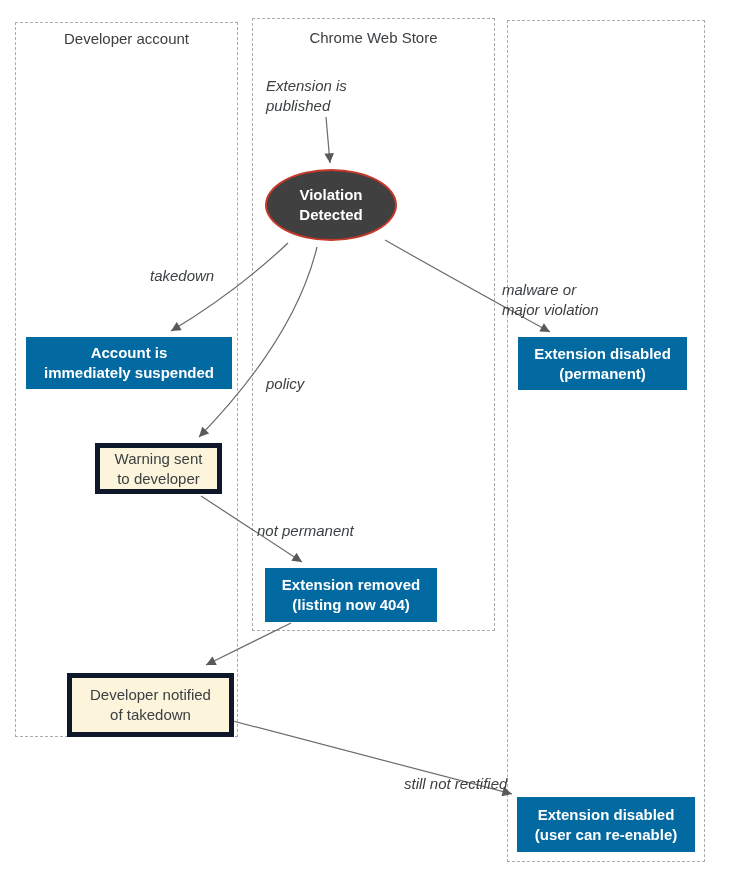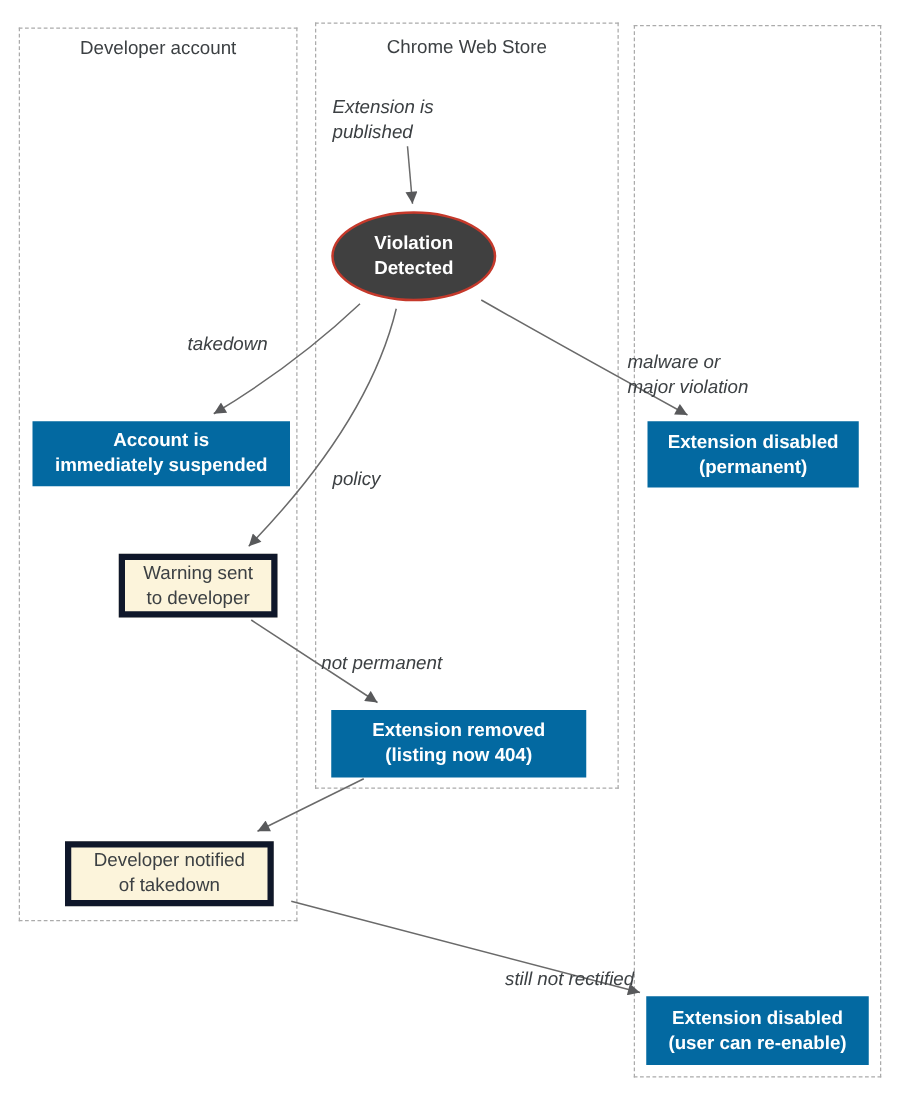--- a/index.html
+++ b/index.html
@@ -68,22 +68,22 @@
   .lane-cws    { left: 252px; top: 18px; width: 243px; height: 613px; }
   .lane-chrome { left: 507px; top: 20px; width: 198px; height: 842px; }
   .title-dev    { left: 15px;  top: 29px; width: 223px; }
   .title-cws    { left: 252px; top: 28px; width: 243px; }
   .title-chrome { left: 507px; top: 29px; width: 198px; }
   .pos-published { left: 266px; top: 76px;  width: 130px; }
   .pos-violation          { left: 265px; top: 169px; width: 132px; height: 72px; }
   .pos-suspended          { left: 26px;  top: 337px; width: 206px; height: 52px; }
   .pos-disabled-permanent { left: 518px; top: 337px; width: 169px; height: 53px; }
   .pos-warning            { left: 95px;  top: 443px; width: 127px; height: 51px; }
-  .pos-removed            { left: 265px; top: 568px; width: 204px; height: 54px; }
-  .pos-notified           { left: 52px;  top: 673px; width: 167px; height: 52px; }
+  .pos-removed            { left: 265px; top: 568px; width: 172px; height: 54px; }
+  .pos-notified           { left: 67px;  top: 673px; width: 167px; height: 64px; }
   .pos-disabled-reenable  { left: 517px; top: 797px; width: 178px; height: 55px; }
   .pos-lbl-malware             { left: 150px; top: 266px; width: 90px;  }
   .pos-lbl-policy              { left: 266px; top: 374px; width: 70px;  }
   .pos-lbl-malware-or-major    { left: 502px; top: 280px; width: 130px; }
   .pos-lbl-not-rectified       { left: 257px; top: 521px; width: 110px; }
   .pos-lbl-still-not-rectified { left: 404px; top: 774px; width: 130px; }
 </style>
 </head>
 <body>
 

